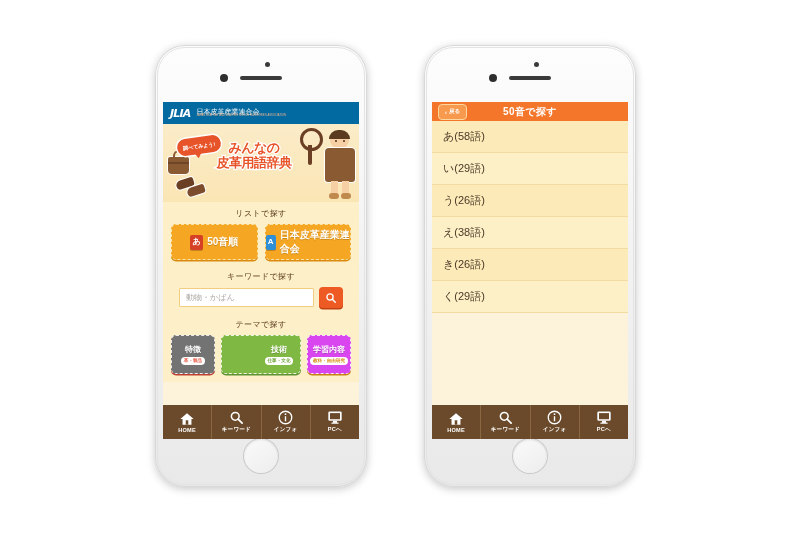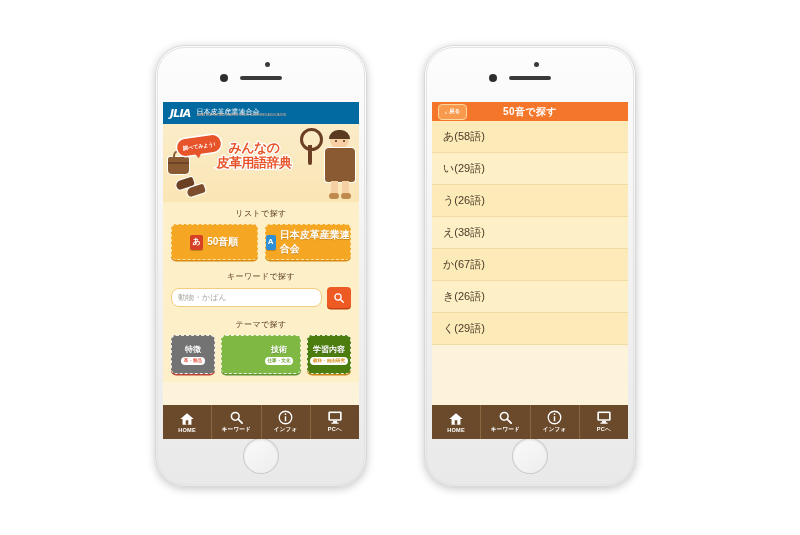--- a/index.html
+++ b/index.html
@@ -143,43 +143,43 @@
   .glyph-box{
     width:13px;height:15px;border-radius:2px;
     display:flex;align-items:center;justify-content:center;
     color:#fff;font-size:8px;font-weight:bold;line-height:1;
     box-shadow:0 1px 0 rgba(0,0,0,.2);
   }
   .glyph-aa{background:#d64125;}
   .glyph-A{background:#2e8fd6;}
   .list-btn-label{color:#fff;font-size:10px;font-weight:bold;text-shadow:0 1px 0 rgba(0,0,0,.18);}
 
-  .kw-sec{background:#fdf0c8;padding:4px 8px 7px;}
+  .kw-sec{background:#fdf0c8;padding:4px 16px 7px;}
   .kw-row{display:flex;align-items:center;gap:5px;}
   .kw-input{
-    flex:1;height:19px;background:#fff;border:1.5px solid #f3cd7e;border-radius:8px;
+    flex:1;height:19px;background:#fff;border:1.5px solid #f3cd7e;border-radius:1px;
     display:flex;align-items:center;padding:0 6px;box-sizing:border-box;
     color:#aaa6a0;font-size:8px;
   }
   .kw-btn{
     width:24px;height:21px;background:#ee5a24;border-radius:4px;
     display:flex;align-items:center;justify-content:center;
     box-shadow:0 1.5px 0 #c2400f;
   }
   .kw-btn svg{display:block;}
 
   .theme-sec{background:#fdf0c8;padding:3px 8px 8px;}
   .theme-row{display:flex;gap:6px;}
   .theme-btn{
     flex:1;height:37px;border-radius:5px;border:1.3px dashed rgba(255,255,255,.85);
     display:flex;flex-direction:column;align-items:center;justify-content:center;gap:2px;
   }
   .tb-red{background:#737373;box-shadow:0 1.5px 0 #c0412f;}
   .tb-green{background:#7fb843;box-shadow:0 1.5px 0 #5f9230;padding-left:36px;}
-  .tb-gold{background:#4d7c0f;box-shadow:0 1.5px 0 #c88310;}
+  .tb-gold{background:#d946ef;box-shadow:0 1.5px 0 #c88310;}
   .tb-main{color:#fff;font-size:8px;font-weight:bold;text-shadow:0 1px 0 rgba(0,0,0,.2);}
   .tb-sub{
     background:#fff;border-radius:7px;padding:0 3px;
     font-size:4.6px;font-weight:bold;line-height:8px;white-space:nowrap;
   }
   .tb-red .tb-sub{color:#e8604c;}
   .tb-green .tb-sub{color:#6fa437;}
   .tb-gold .tb-sub{color:#d8901a;}
 
   
@@ -370,21 +370,20 @@
           <span>戻る</span>
         </div>
         <div class="r-title">50音で探す</div>
       </div>
 
       <div class="kana-list">
         <div class="kana-item">あ(58語)</div>
         <div class="kana-item">い(29語)</div>
         <div class="kana-item">う(26語)</div>
         <div class="kana-item">え(38語)</div>
-        <div class="kana-item">か(67語)</div>
         <div class="kana-item">き(26語)</div>
         <div class="kana-item">く(29語)</div>
       </div>
 
       <div class="navbar">
         <div class="nav-item">
           <span class="nav-icon">
             <svg width="16" height="14" viewBox="0 0 24 22">
                 <path d="M12 2 L22.5 11 L19 11 L19 20 L5 20 L5 11 L1.5 11 Z" fill="#fff"></path>
                 <rect x="10" y="13" width="4" height="7" fill="#6b4a2b"></rect>

